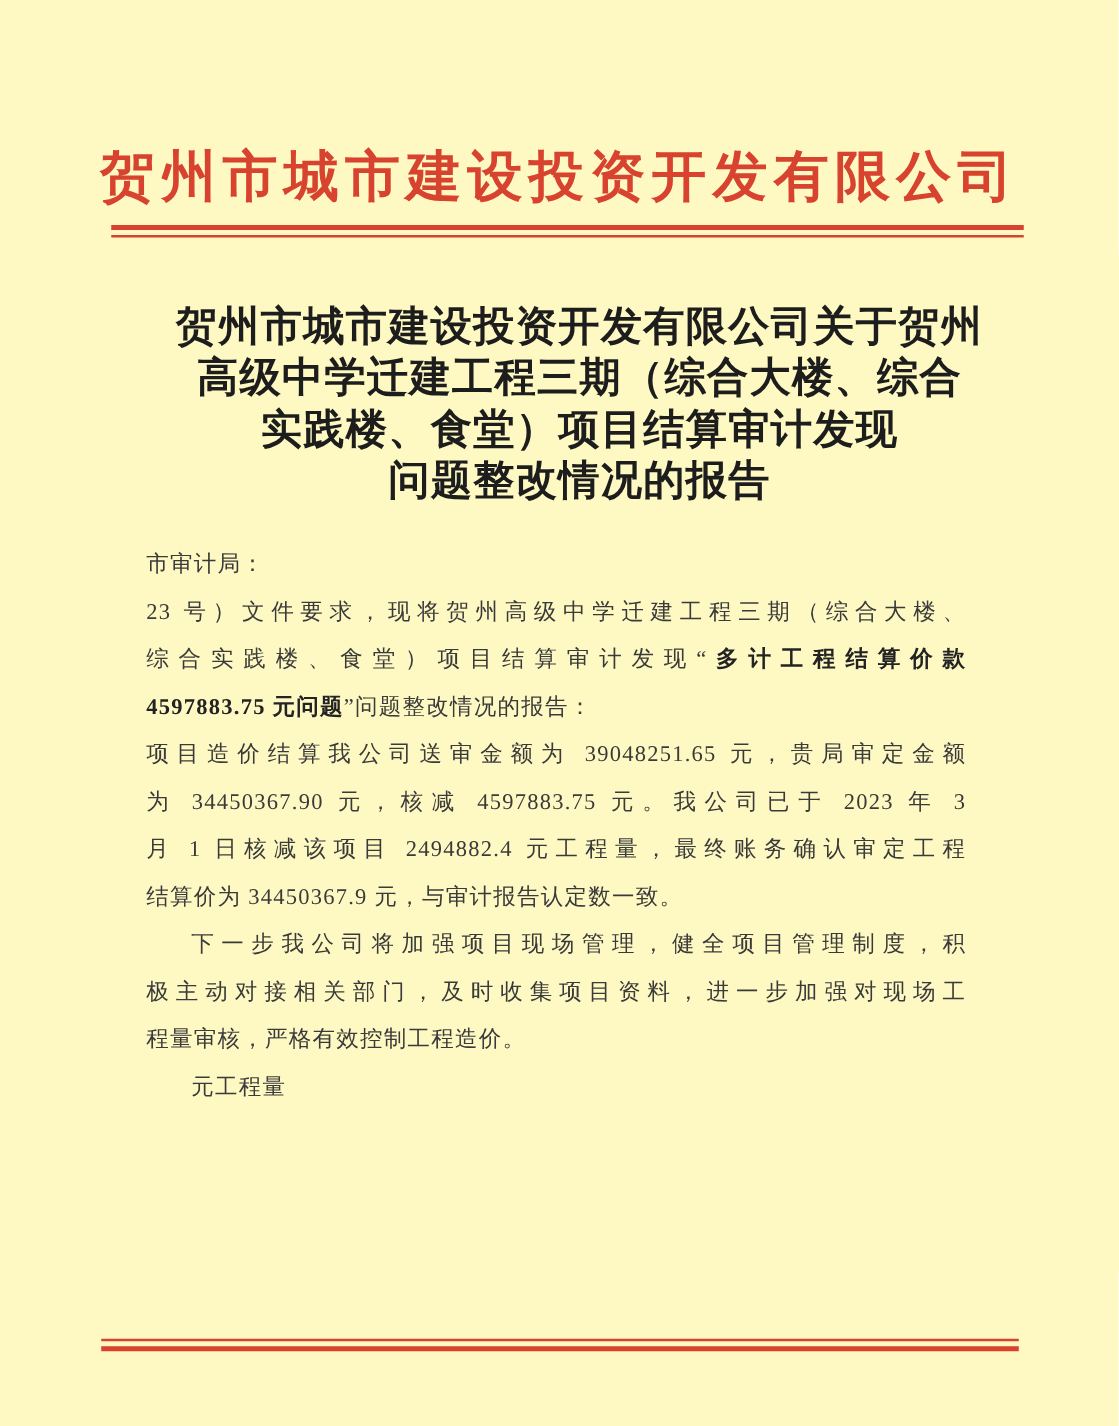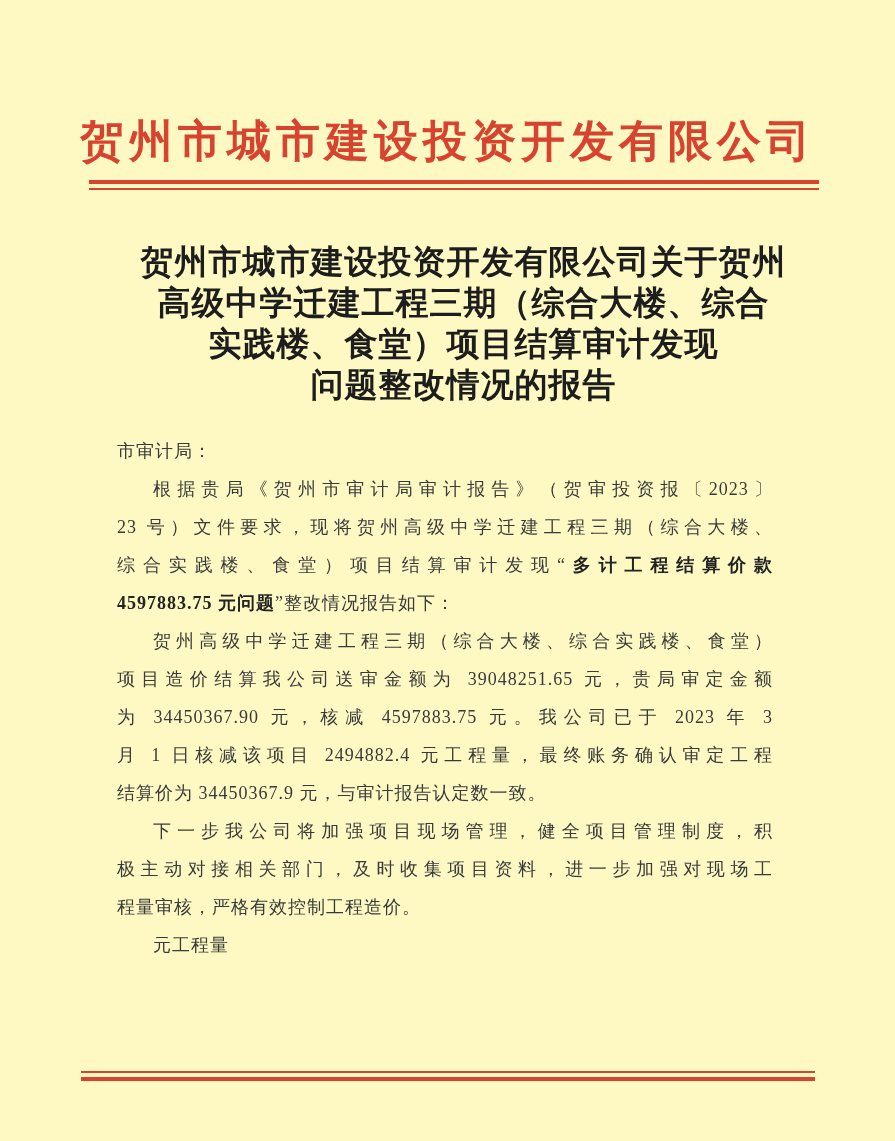--- a/index.html
+++ b/index.html
@@ -70,25 +70,23 @@
 
   <h2 class="doc-title">
       <div>贺州市城市建设投资开发有限公司关于贺州</div>
       <div>高级中学迁建工程三期（综合大楼、综合</div>
       <div>实践楼、食堂）项目结算审计发现</div>
       <div>问题整改情况的报告</div>
     </h2>
 
   <div class="doc-body">
       <div class="line"><span>市审计局：</span></div>
-      <div class="line indent fill"><span>根据贵局《贺州市审计局审计报告》（贺审投资报〔2023〕</span></div>
       <div class="line fill"><span>23 号）文件要求，现将贺州高级中学迁建工程三期（综合大楼、</span></div>
       <div class="line fill"><span>综合实践楼、食堂）项目结算审计发现“</span><span class="bold">多计工程结算价款</span></div>
-      <div class="line"><span class="bold">4597883.75 元问题</span><span>”整改情况报告如下：</span></div>
-      <div class="line indent fill"><span>贺州高级中学迁建工程三期（综合大楼、综合实践楼、食堂）</span></div>
+      <div class="line"><span class="bold">4597883.75 元问题</span><span>”问题整改情况的报告：</span></div>
       <div class="line fill"><span>项目造价结算我公司送审金额为 39048251.65 元，贵局审定金额</span></div>
       <div class="line fill"><span>为 34450367.90 元，核减 4597883.75 元。我公司已于 2023 年 3</span></div>
       <div class="line fill"><span>月 1 日核减该项目 2494882.4 元工程量，最终账务确认审定工程</span></div>
       <div class="line"><span>结算价为 34450367.9 元，与审计报告认定数一致。</span></div>
       <div class="line indent fill"><span>下一步我公司将加强项目现场管理，健全项目管理制度，积</span></div>
       <div class="line fill"><span>极主动对接相关部门，及时收集项目资料，进一步加强对现场工</span></div>
       <div class="line"><span>程量审核，严格有效控制工程造价。</span></div>
       <div class="line indent"><span>元工程量</span></div>
     </div>
 

